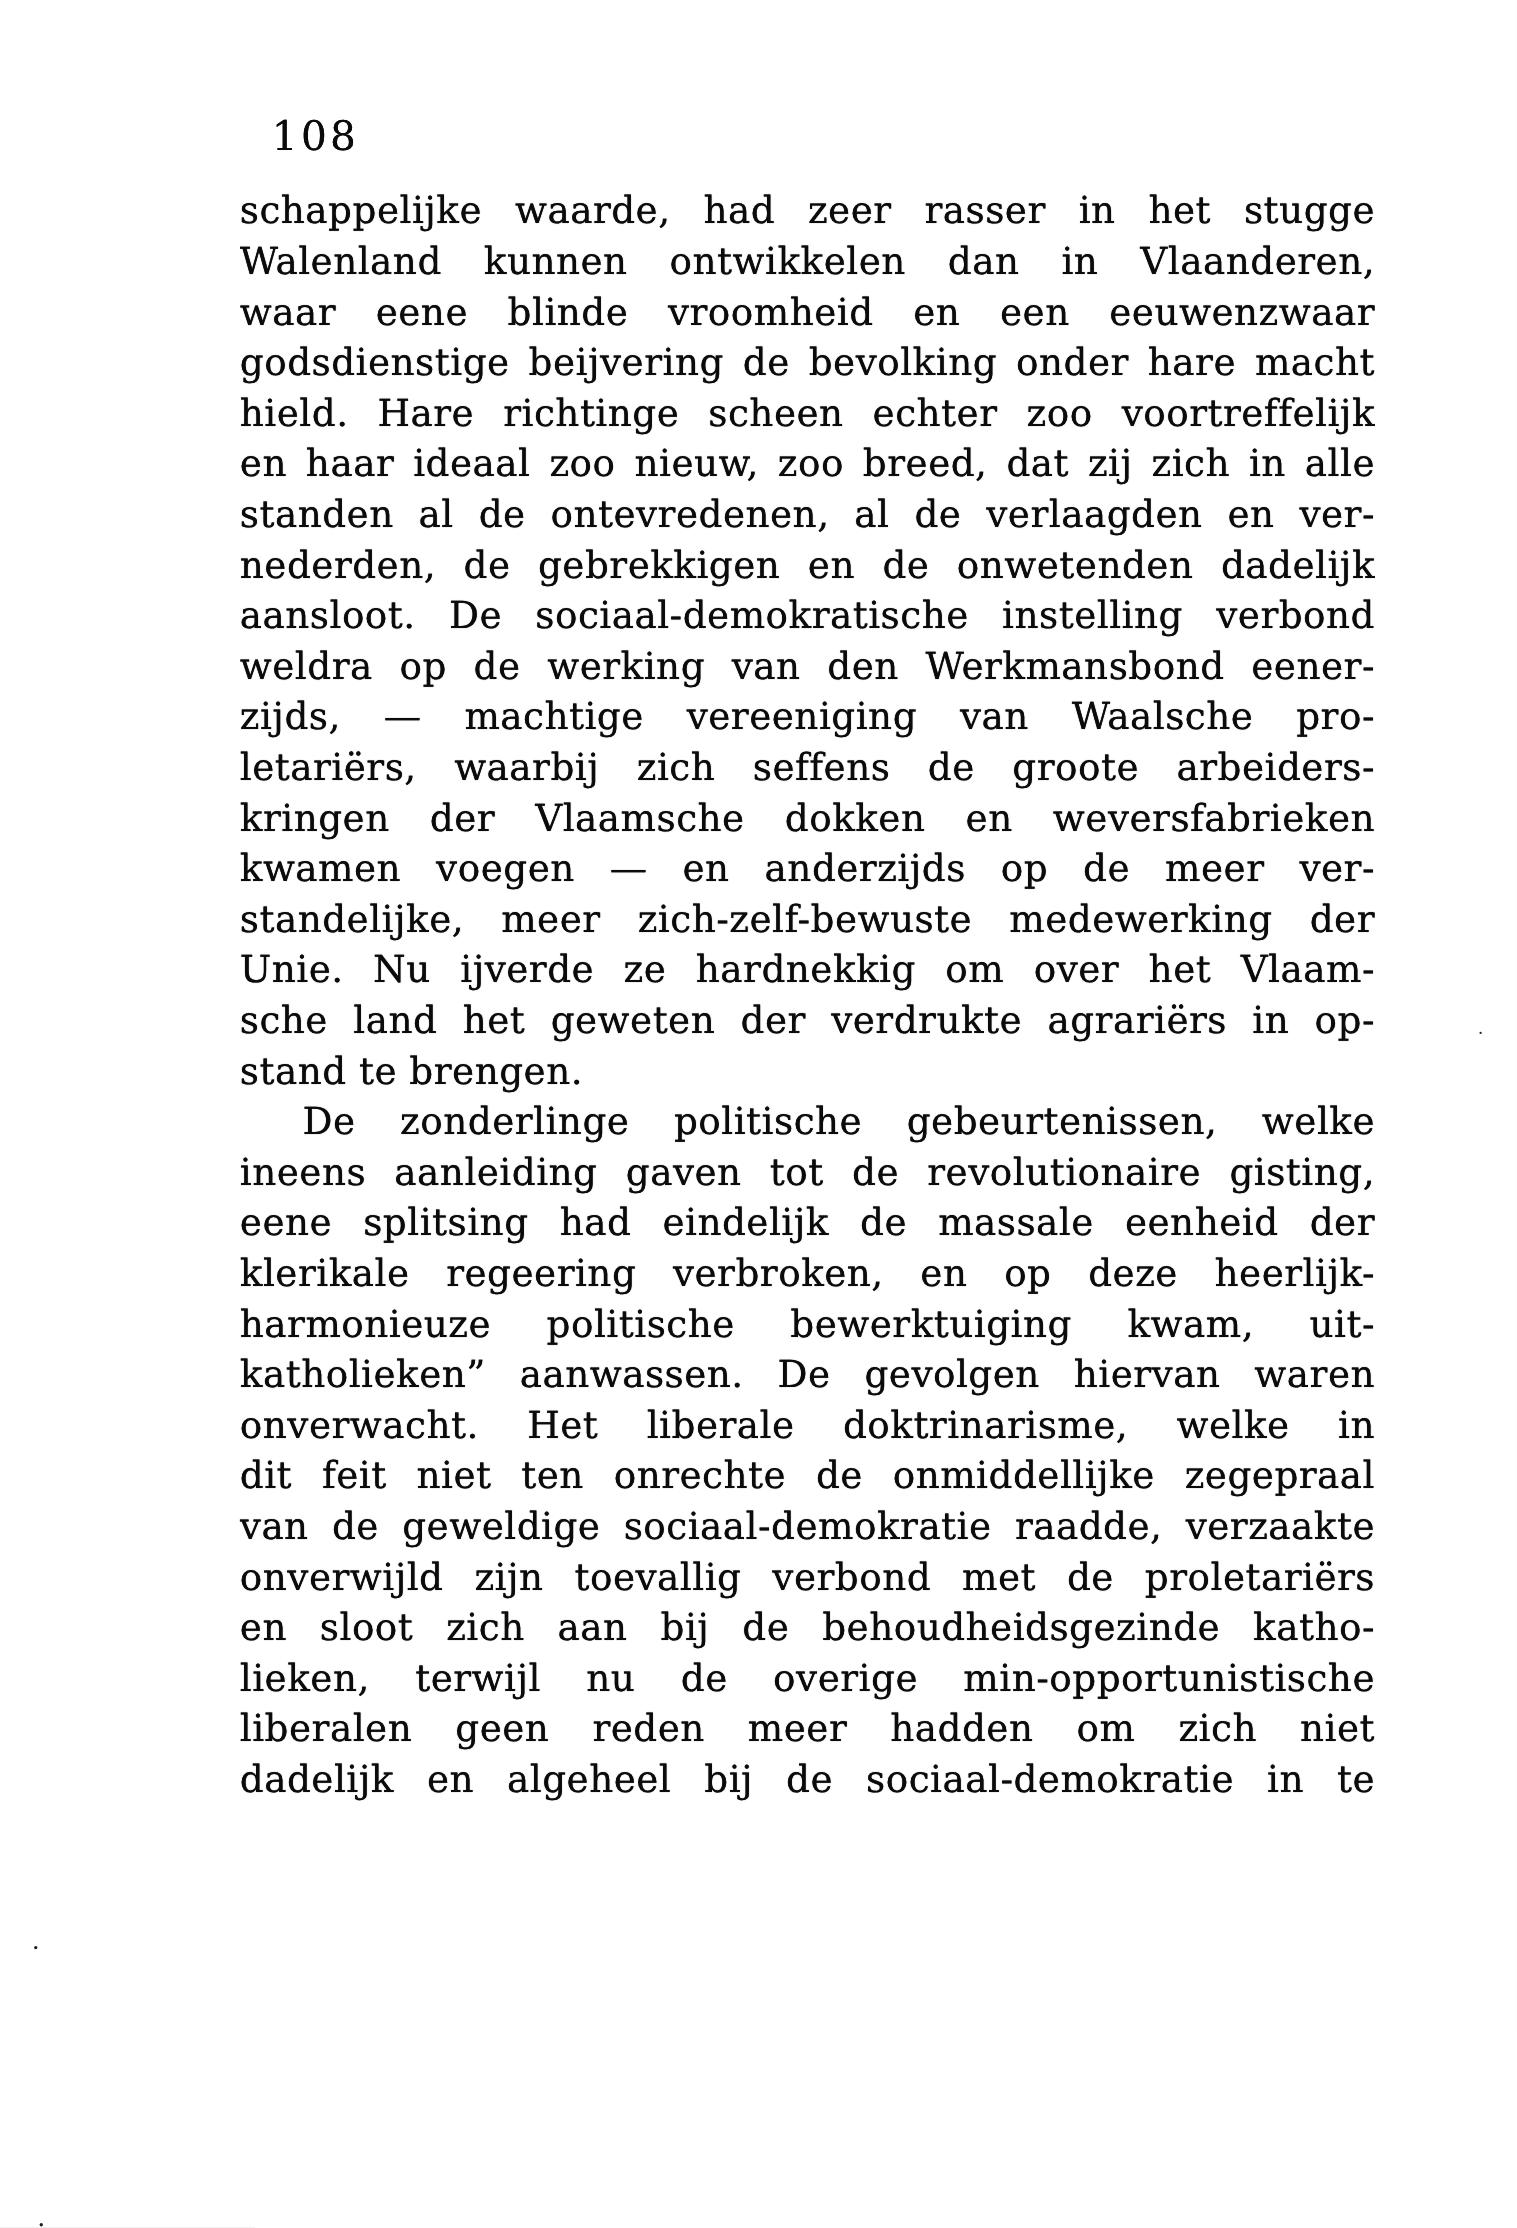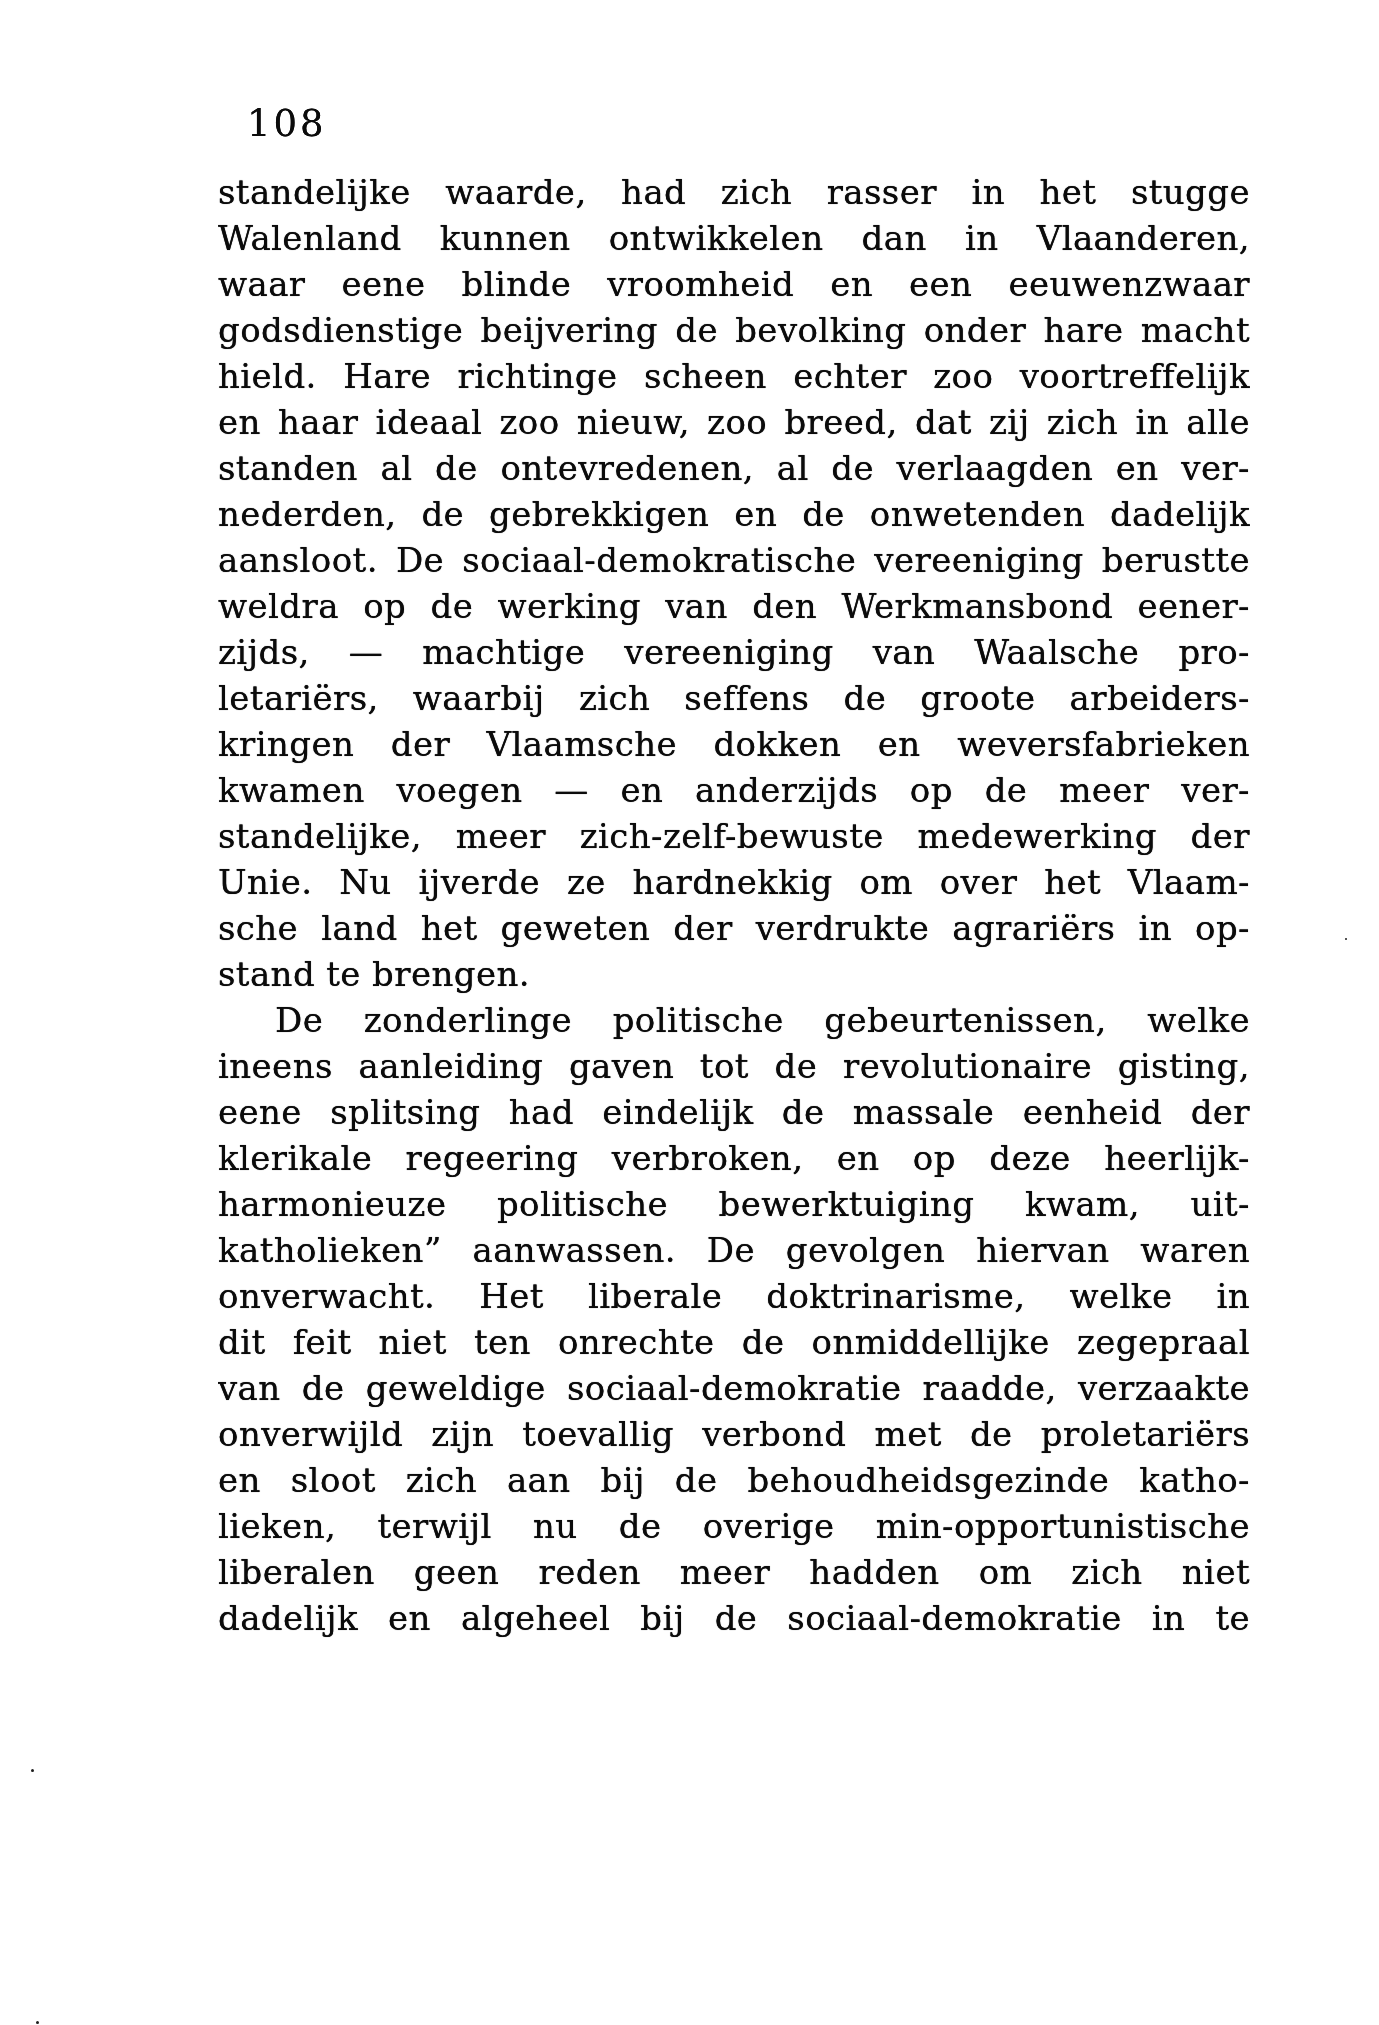--- a/index.html
+++ b/index.html
@@ -71,29 +71,29 @@
   .speck.s3 { left: 1345px; top: 938px; width: 2px; height: 2px; }
 </style>
 </head>
 <body>
 
 <div class="page">
 
   <div class="page-number">108</div>
 
   <div class="text-block">
-    <div class="line">standelijke waarde, had zich rasser in het stugge</div>
+    <div class="line">schappelijke waarde, had zeer rasser in het stugge</div>
     <div class="line">Walenland kunnen ontwikkelen dan in Vlaanderen,</div>
     <div class="line">waar eene blinde vroomheid en een eeuwenzwaar</div>
     <div class="line">godsdienstige beijvering de bevolking onder hare macht</div>
     <div class="line">hield. Hare richtinge scheen echter zoo voortreffelijk</div>
     <div class="line">en haar ideaal zoo nieuw, zoo breed, dat zij zich in alle</div>
     <div class="line">standen al de ontevredenen, al de verlaagden en ver-</div>
     <div class="line">nederden, de gebrekkigen en de onwetenden dadelijk</div>
-    <div class="line">aansloot. De sociaal-demokratische vereeniging berustte</div>
+    <div class="line">aansloot. De sociaal-demokratische instelling verbond</div>
     <div class="line">weldra op de werking van den Werkmansbond eener-</div>
     <div class="line">zijds, — machtige vereeniging van Waalsche pro-</div>
     <div class="line">letariërs, waarbij zich seffens de groote arbeiders-</div>
     <div class="line">kringen der Vlaamsche dokken en weversfabrieken</div>
     <div class="line">kwamen voegen — en anderzijds op de meer ver-</div>
     <div class="line">standelijke, meer zich-zelf-bewuste medewerking der</div>
     <div class="line">Unie. Nu ijverde ze hardnekkig om over het Vlaam-</div>
     <div class="line">sche land het geweten der verdrukte agrariërs in op-</div>
     <div class="line para-end">stand te brengen.</div>
     <div class="line indent">De zonderlinge politische gebeurtenissen, welke</div>

